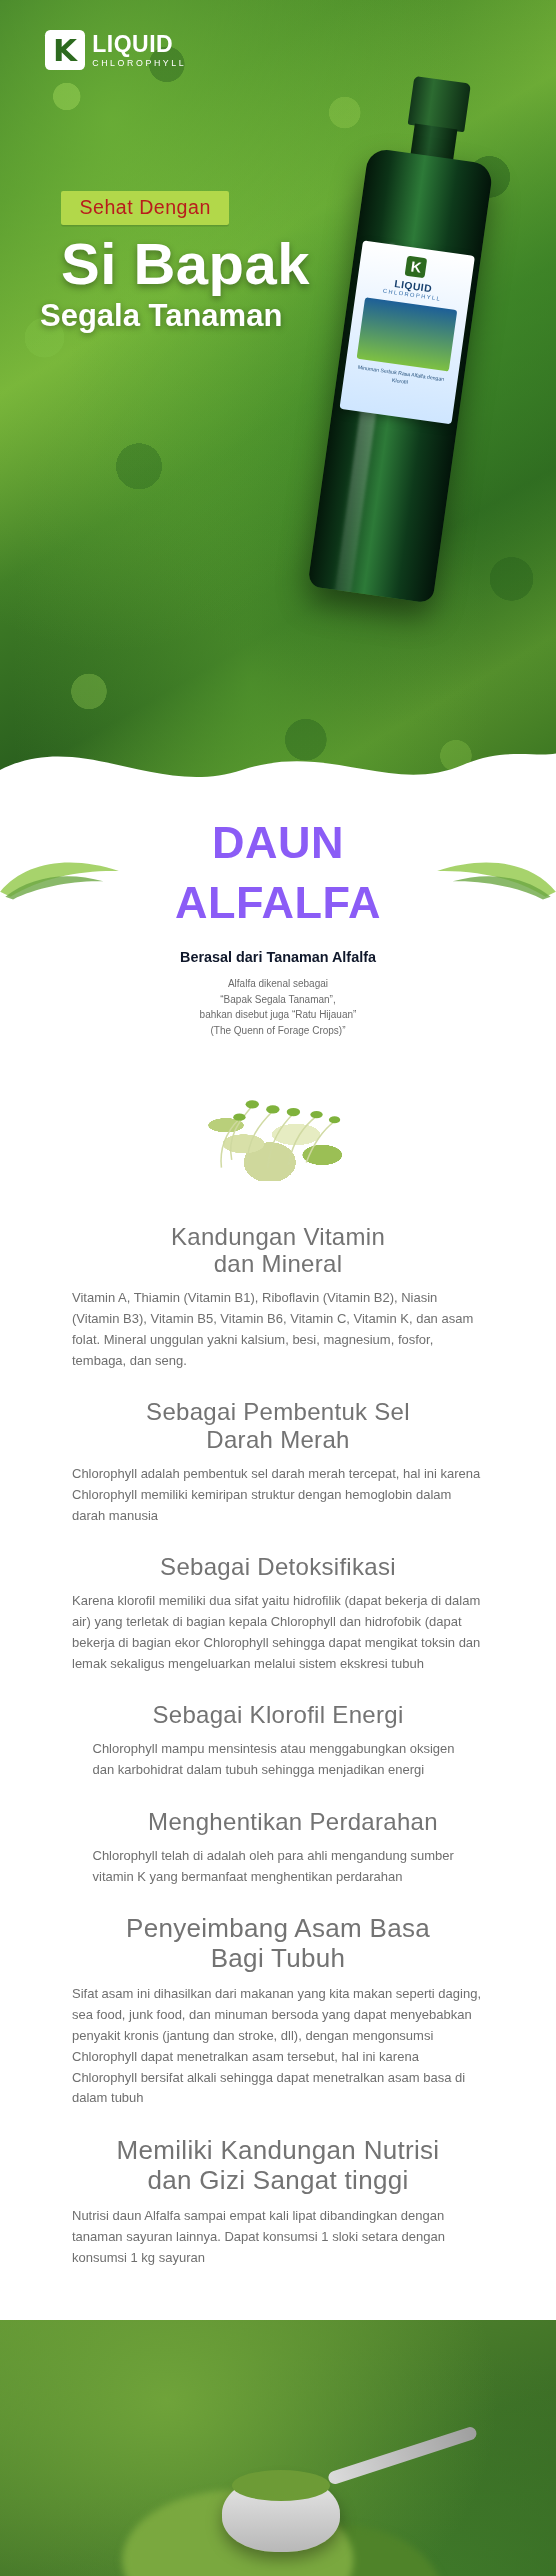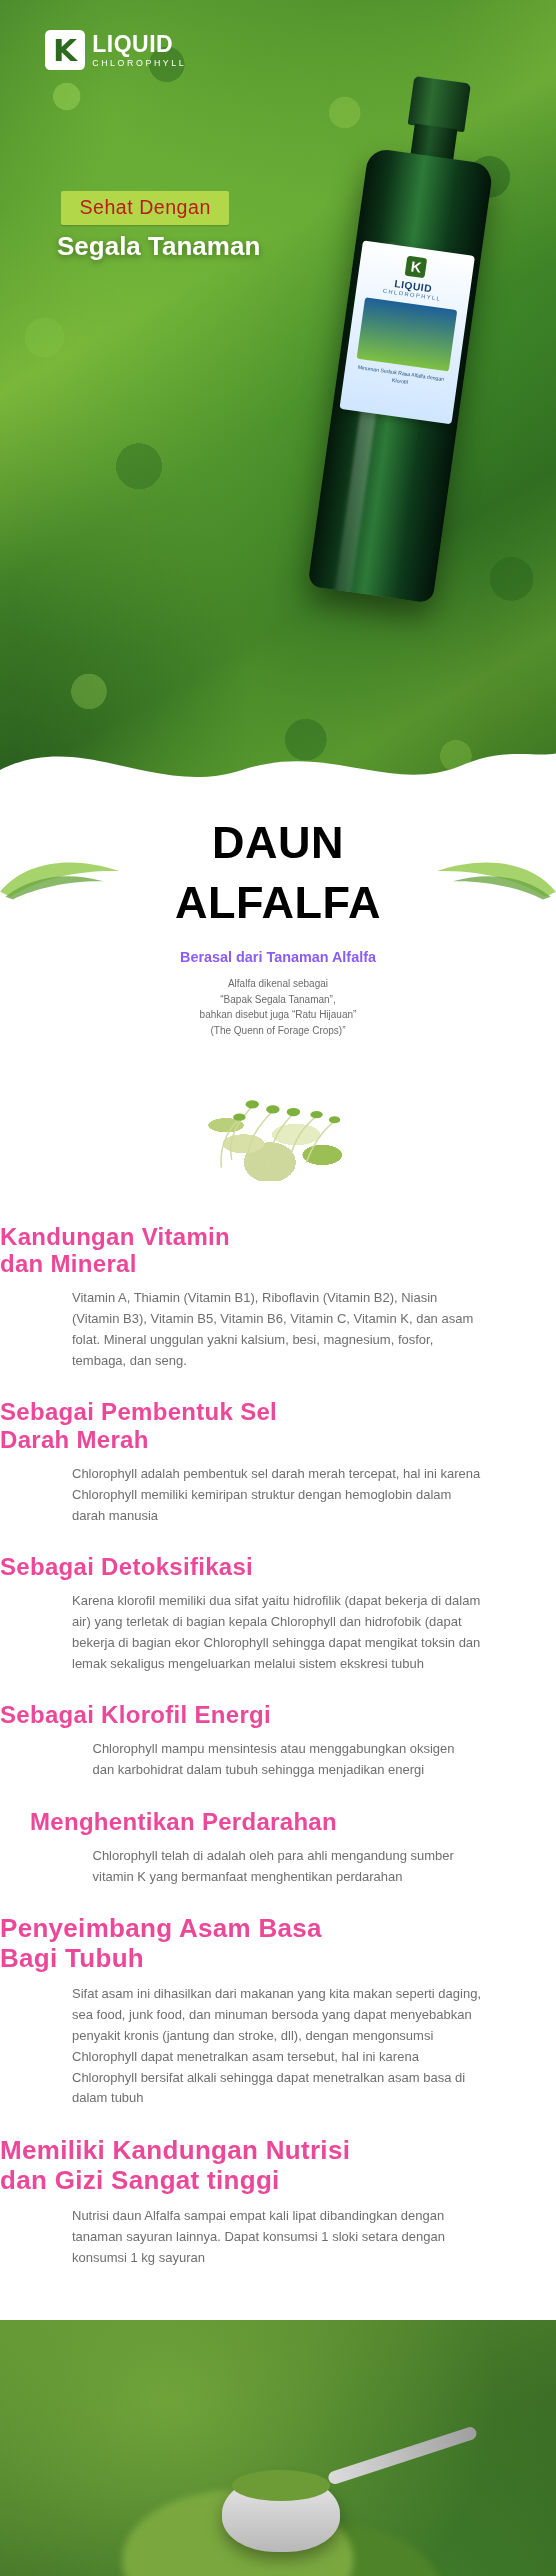--- a/index.html
+++ b/index.html
@@ -61,22 +61,22 @@
     border-radius:2.1px;
     box-shadow:0 1.5px 0 rgba(0,0,0,.12);
   }
   .hero-title {
     margin-top:8.2px; padding-left:61px;
     color:#ffffff; font-weight:bold; letter-spacing:0.5px;
     font-size:58px; line-height:1.02;
     text-shadow:0 2.6px 7.2px rgba(0,0,0,.35);
   }
   .hero-sub {
-    margin-top:5.2px; padding-left:57px;
-    color:#ffffff; font-size:26px; font-weight:bold;
+    margin-top:5.2px; padding-left:40px;
+    color:#ffffff; font-size:31px; font-weight:bold;
     text-shadow:0 2.1px 6.2px rgba(0,0,0,.35);
   }
 
   
   .bottle { position:absolute; right:77px; top:77px; width:155px; height:592px; z-index:5; transform:rotate(8deg); }
   .bottle .cap {
     position:absolute; left:49px; top:0; width:57px; height:49px;
     background:linear-gradient(90deg,#12361a,#2c6b31 35%,#0d2c14 100%);
     border-radius:5.2px 5.2px 2.1px 2.1px;
   }
@@ -116,25 +116,25 @@
   }
   .bottle .label .lt3 { font-size:5.2px; color:#27527c; margin-top:5.2px; width:93px; line-height:1.5; }
 
   
   .hero-wave { position:absolute; left:0; bottom:-2.1px; width:556px; height:98px; z-index:7; }
 
   
   .content { position:relative; padding:0 0 20.6px 0; background:#fff; }
   .leaf-deco { position:absolute; width:129px; height:62px; opacity:.9; }
   h1.section-title {
-    text-align:center; color:#000000; font-size:45px; line-height:1.0;
+    text-align:center; color:#8b5cf6; font-size:45px; line-height:1.0;
     font-weight:bold; letter-spacing:0.5px; margin:15.5px 0 0 0;
   }
   .subtitle {
-    text-align:center; color:#8b5cf6; font-size:14.4px; font-weight:bold;
+    text-align:center; color:#0f172a; font-size:14.4px; font-weight:bold;
     margin:24px 0 11.3px 0;
   }
   .lead {
     text-align:center; color:#6b6b6b; font-size:10px; line-height:1.55;
     margin:0 auto; width:392px;
   }
   .sprout {
     width:216px; height:139px; margin:18.5px auto 5.2px auto; position:relative;
   }
   .sprout .pile {
@@ -143,21 +143,21 @@
       radial-gradient(ellipse at 30% 60%, #d8e0a8 0 20.6px, rgba(0,0,0,0) 21px),
       radial-gradient(ellipse at 60% 50%, #e6ecc2 0 24px, rgba(0,0,0,0) 24px),
       radial-gradient(ellipse at 45% 80%, #cfd89c 0 26px, rgba(0,0,0,0) 26px),
       radial-gradient(ellipse at 75% 72%, #9bbf55 0 19.6px, rgba(0,0,0,0) 20px),
       radial-gradient(ellipse at 20% 40%, #b9cf7a 0 17.5px, rgba(0,0,0,0) 18px);
     filter:blur(0.5px);
   }
   .sprout .stems { position:absolute; inset:0; }
 
   h2.block-title {
-    text-align:left; color:#ec4899; font-size:24px; font-weight:bold;
+    text-align:center; color:#737373; font-size:24px; font-weight:normal;
     line-height:1.15; margin:27px 0 10.3px 0; letter-spacing:0.3px;
   }
   h2.block-title.lg { font-size:26px; }
   p.block-text {
     text-align:left; color:#6f6f6f; font-size:13px; line-height:1.6;
     width:412px; margin:0 auto;
   }
   p.block-text.narrow { width:371px; }
 
   
@@ -217,20 +217,21 @@
         <div class="lk">K</div>
         <div class="lt1">LIQUID</div>
         <div class="lt2">CHLOROPHYLL</div>
         <div class="lmid"></div>
         <div class="lt3">Minuman Serbuk Rasa Alfalfa dengan Klorofil</div>
       </div>
     </div>
 
     <div class="hero-copy">
       <div class="ribbon">Sehat Dengan</div>
+      <div class="hero-title">Si Bapak</div>
       <div class="hero-sub">Segala Tanaman</div>
     </div>
 
     <svg class="hero-wave" viewBox="0 0 1080 190" preserveAspectRatio="none">
       <path d="M0,120 C160,40 300,175 470,120 C640,65 760,170 900,110 C980,76 1040,96 1080,88 L1080,190 L0,190 Z" fill="#ffffff"></path>
     </svg>
   </div>
 
   <div class="content">
 

